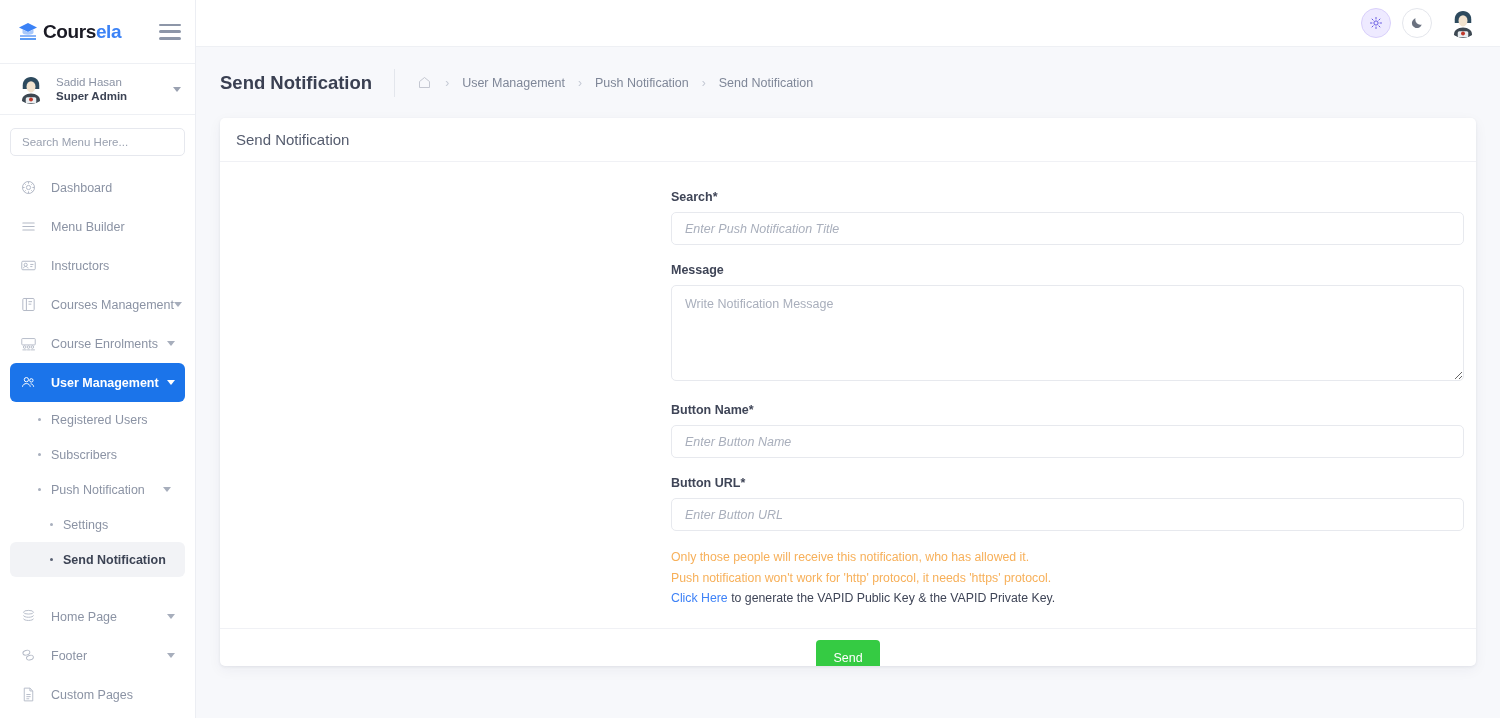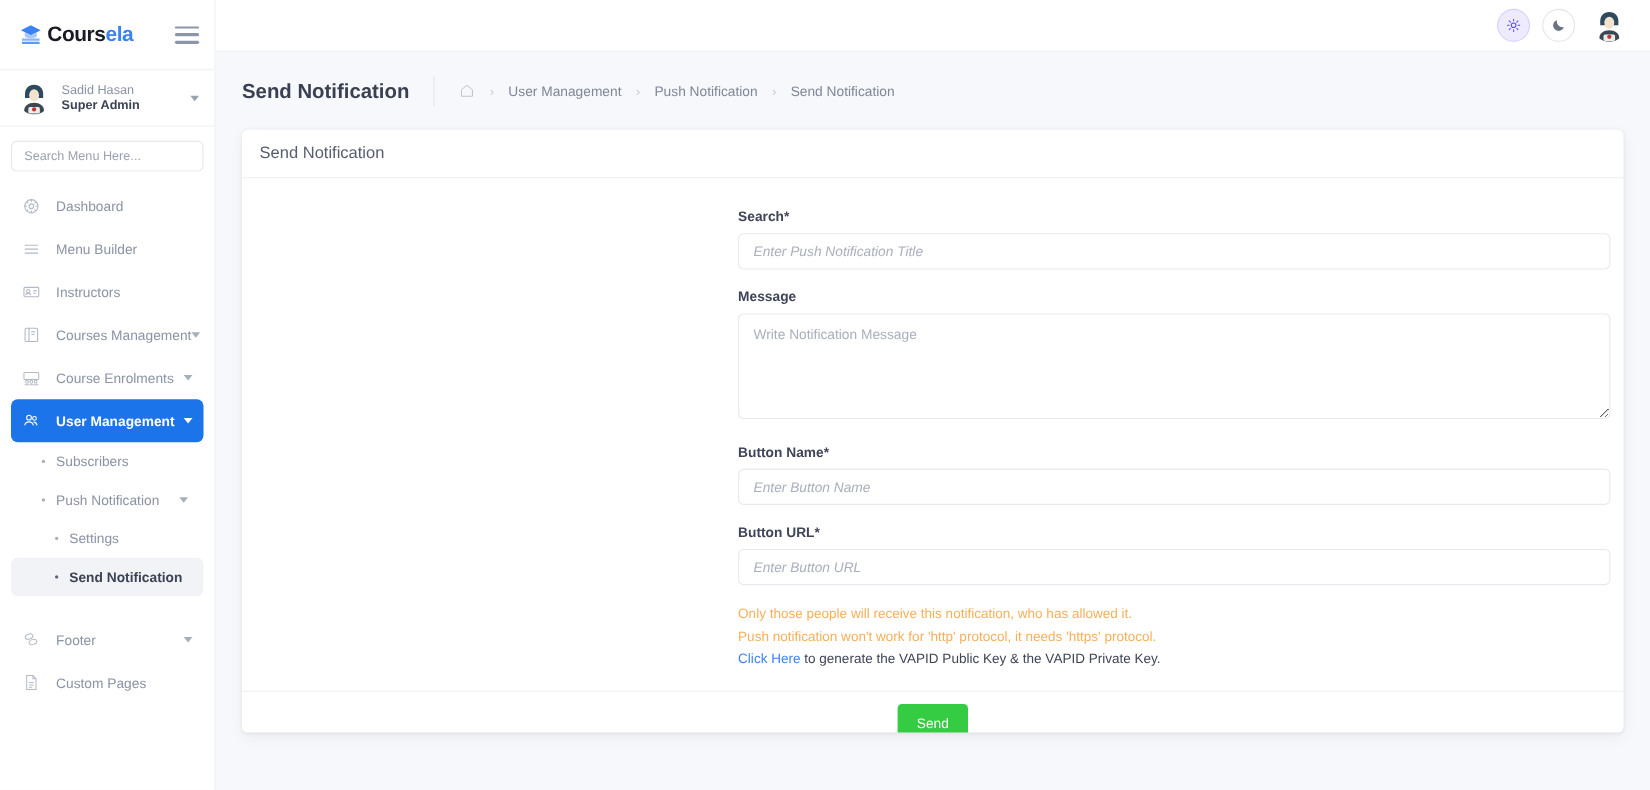--- a/index.html
+++ b/index.html
@@ -320,39 +320,54 @@
           <path d="M3.5 18c.5-3 2.8-4.5 5.5-4.5s5 1.5 5.5 4.5"></path>
           <path d="M15 13.8c2.2.2 3.9 1.6 4.3 4.2"></path>
         </svg>
       </span>
       <span class="lbl">User Management</span>
       <span class="chev"></span>
     </div>
 
     <div class="sub-item">
       <span class="dot"></span>
+      <span>Registered Users</span>
+    </div>
+    <div class="sub-item">
+      <span class="dot"></span>
       <span>Subscribers</span>
     </div>
     <div class="sub-item">
       <span class="dot"></span>
       <span>Push Notification</span>
       <span class="chev"></span>
     </div>
 
     <div class="sub2-item">
       <span class="dot"></span>
       <span>Settings</span>
     </div>
     <div class="sub2-item selected">
       <span class="dot"></span>
       <span>Send Notification</span>
     </div>
 
     <div class="nav-gap"></div>
 
+    <div class="nav-item">
+      <span class="ico">
+        <svg viewBox="0 0 24 24" width="17" height="17" fill="none" stroke="#b3b9c6" stroke-width="1.3">
+          <ellipse cx="12" cy="6" rx="7" ry="2.6"></ellipse>
+          <path d="M5 10.5c0 1.4 3.1 2.6 7 2.6s7-1.2 7-2.6"></path>
+          <path d="M5 15c0 1.4 3.1 2.6 7 2.6s7-1.2 7-2.6"></path>
+        </svg>
+      </span>
+      <span class="lbl">Home Page</span>
+      <span class="chev"></span>
+    </div>
 
     <div class="nav-item">
       <span class="ico">
         <svg viewBox="0 0 24 24" width="17" height="17" fill="none" stroke="#b3b9c6" stroke-width="1.3">
           <ellipse cx="9" cy="8" rx="5" ry="3.2" transform="rotate(-18 9 8)"></ellipse>
           <ellipse cx="14" cy="15" rx="5" ry="3.2" transform="rotate(-18 14 15)"></ellipse>
         </svg>
       </span>
       <span class="lbl">Footer</span>
       <span class="chev"></span>

